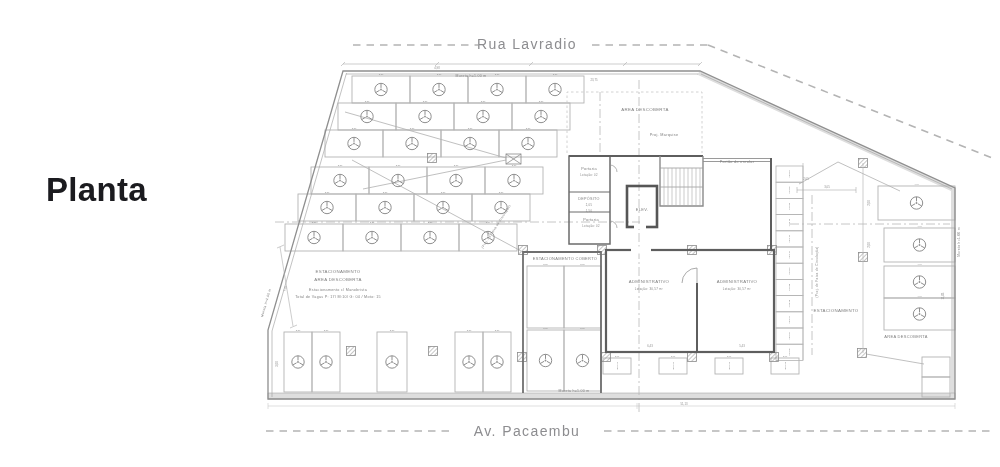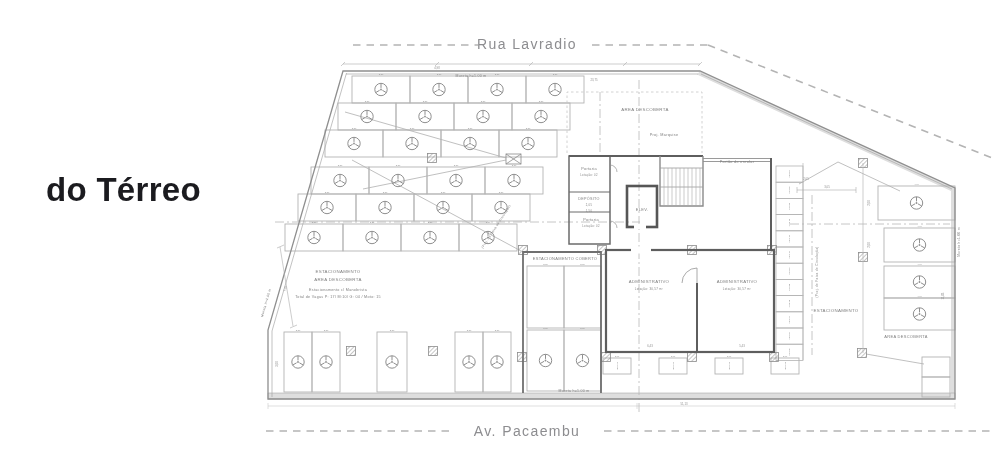--- a/index.html
+++ b/index.html
@@ -10,21 +10,21 @@
   #plan-svg{position:absolute;left:0;top:0;}
   #plan-svg text{font-family:"Liberation Sans",sans-serif;}
   .street-label{font-size:14px;fill:#8d8d90;letter-spacing:1.4px;}
 </style>
 </head>
 <body>
 
 <div id="stage">
 
   <div id="title">
-    <div>do Térreo</div>
+    <div>Planta</div>
   </div>
 
   <svg id="plan-svg" width="1000" height="467" viewBox="0 0 1000 467">
     <defs>
       <pattern id="hatch" width="3" height="3" patternUnits="userSpaceOnUse" patternTransform="rotate(45)">
         <line x1="0" y1="0" x2="0" y2="3" stroke="#8d8d8d" stroke-width="1"></line>
       </pattern>
     </defs>
 
     <g>

